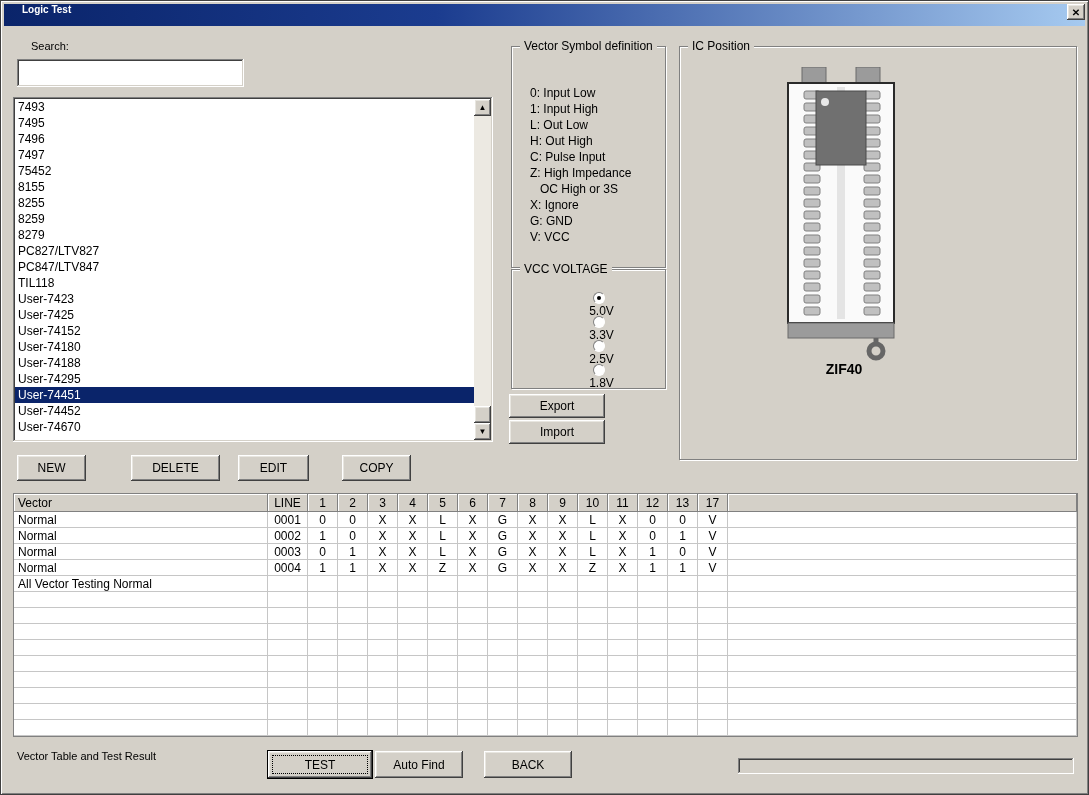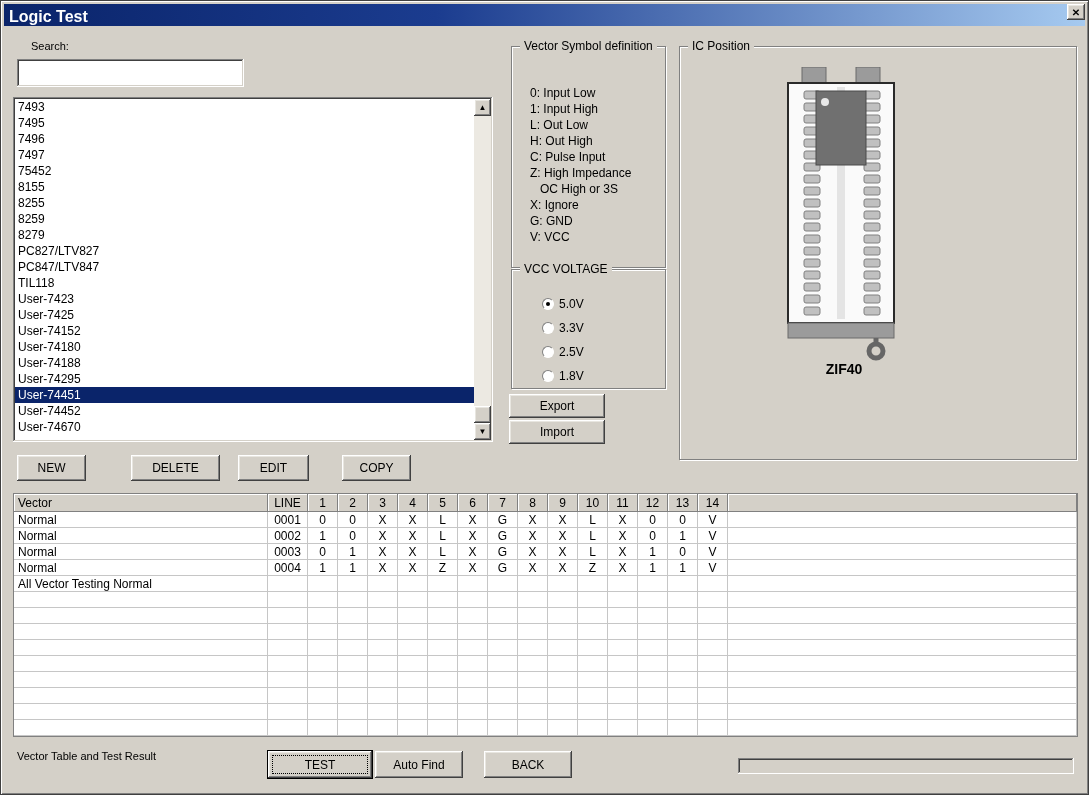--- a/index.html
+++ b/index.html
@@ -19,22 +19,22 @@
                 inset -2px -2px 0 #808080, inset 2px 2px 0 #e8e6e0;
   }
   .sunken {
     box-shadow: inset -1px -1px 0 #ffffff, inset 1px 1px 0 #808080,
                 inset -2px -2px 0 #d4d0c8, inset 2px 2px 0 #404040;
   }
 
   .titlebar {
     position:absolute; left:3px; top:3px; right:3px; height:22px;
     background: linear-gradient(90deg, #0a246a 0%, #1b3c8f 40%, #a6caf0 100%);
-    display:flex; align-items:flex-end; padding-left:5px;
-    color:#ffffff; font-size:16px; font-weight:bold;
+    display:flex; align-items:flex-start; padding-left:18px;
+    color:#ffffff; font-size:10px; font-weight:bold;
   }
   .close-btn {
     position:absolute; right:3px; top:3px; width:18px; height:16px;
     display:flex; align-items:center; justify-content:center;
     font-size:10px; font-weight:bold; color:#000; cursor:default;
   }
 
   .label { position:absolute; font-size:11px; color:#000; }
 
   .search-input {
@@ -74,21 +74,21 @@
   }
   .legend {
     position:absolute; top:-8px; left:8px; background:#d4d0c8;
     padding:0 4px; font-size:12px; color:#000; white-space:nowrap;
   }
 
   .sym-lines { position:absolute; left:18px; top:38px; right:4px; }
   .sym-line { font-size:12px; line-height:16px; color:#000; white-space:pre; }
 
   .vcc-options { position:absolute; left:30px; top:22px; right:4px; }
-  .radio-row { height:24px; display:flex; align-items:center; }
+  .radio-row { height:24px; display:flex; align-items:center;flex-direction:column; }
   .radio {
     width:12px; height:12px; border-radius:50%; background:#ffffff;
     border:1px solid; border-color:#808080 #ffffff #ffffff #808080;
     display:flex; align-items:center; justify-content:center; margin-right:5px;
     flex:0 0 12px;
   }
   .radio .dot { width:4px; height:4px; border-radius:50%; background:#000; }
   .radio-label { font-size:12px; color:#000; }
 
   
@@ -289,21 +289,21 @@
         <div class="hcell">4</div>
         <div class="hcell">5</div>
         <div class="hcell">6</div>
         <div class="hcell">7</div>
         <div class="hcell">8</div>
         <div class="hcell">9</div>
         <div class="hcell">10</div>
         <div class="hcell">11</div>
         <div class="hcell">12</div>
         <div class="hcell">13</div>
-        <div class="hcell">14</div>
+        <div class="hcell">17</div>
         <div class="hcell"></div>
       </div>
     <div>
         <div class="tgrid trow">
           <div class="tcell result">Normal</div>
           <div class="tcell">0001</div>
           <div class="tcell">0</div>
           <div class="tcell">0</div>
           <div class="tcell">X</div>
           <div class="tcell">X</div>

